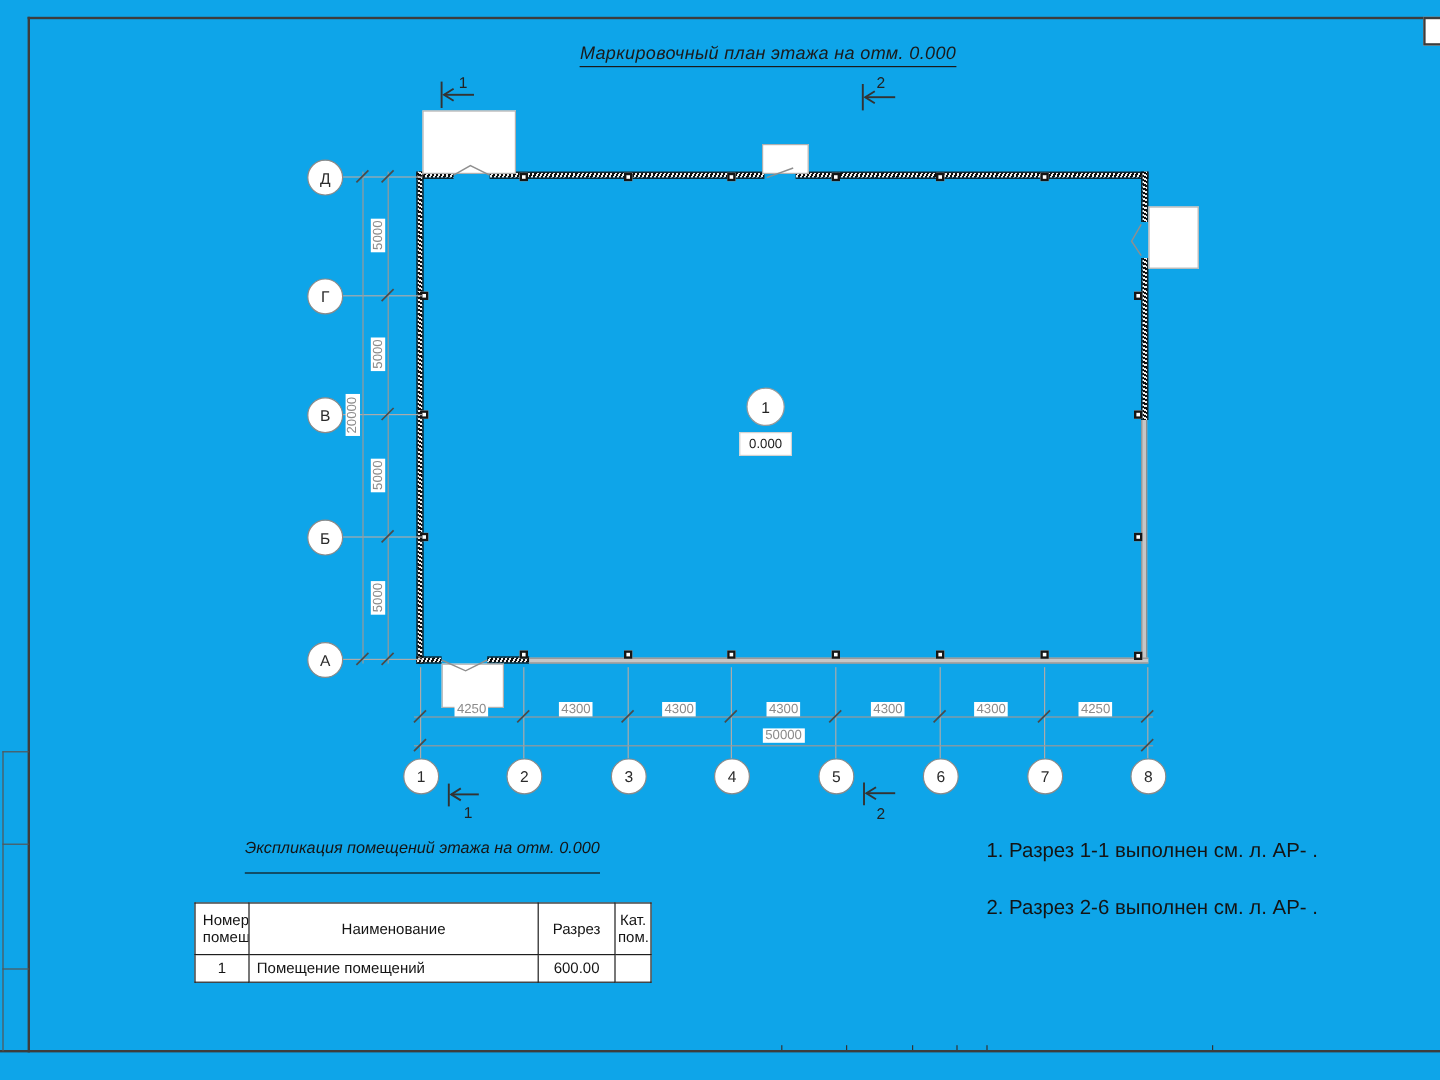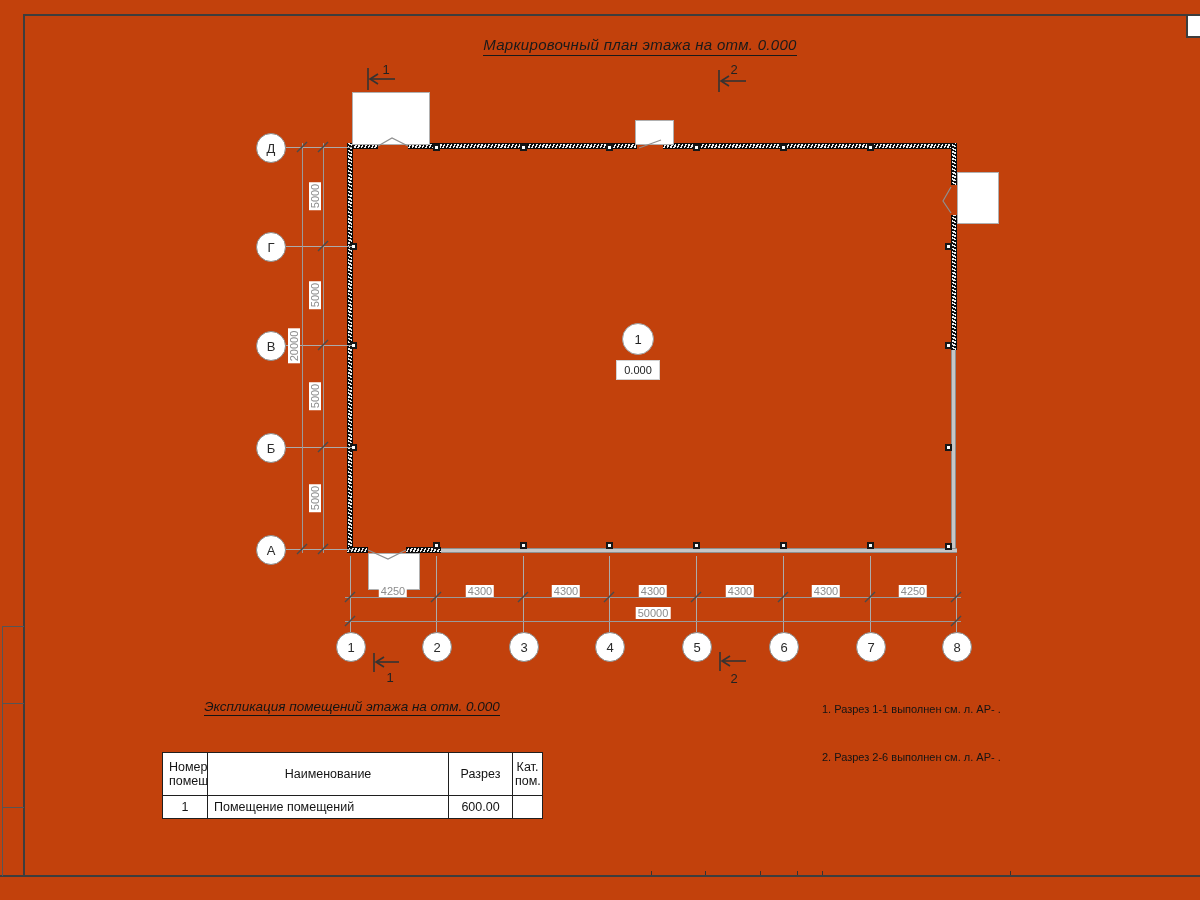--- a/index.html
+++ b/index.html
@@ -1,17 +1,17 @@
 <!DOCTYPE html>
 <html><head>
 <meta charset="utf-8">
 <style>
   html,body{margin:0;padding:0;background:#ffffff;}
   .sheet{
-    position:relative;width:1200px;height:900px;background:#c2410c;overflow:hidden;
+    position:relative;width:1200px;height:900px;background:#0ea5e9;overflow:hidden;
     font-family:"Liberation Sans",sans-serif;color:#1a1a1a;
   }
   
   .frame-line{position:absolute;background:#3d3d3d;}
   .corner-box{position:absolute;border:2px solid #3d3d3d;background:#fff;}
   .stamp-line{position:absolute;background:#555;}
   .bottom-tick{position:absolute;width:1px;height:4px;background:#333;}
   
   .sheet-title{
     position:absolute;font-size:15px;font-style:italic;letter-spacing:.3px;
@@ -46,24 +46,24 @@
   
   .room-bubble{
     position:absolute;width:30px;height:30px;border:1px solid #9a9a9a;border-radius:50%;
     background:#fff;display:flex;align-items:center;justify-content:center;font-size:13px;color:#222;
   }
   .elev-box{
     position:absolute;border:1px solid #d2d2d2;background:#fff;font-size:11px;color:#222;
     display:flex;align-items:center;justify-content:center;
   }
   
-  .notes{position:absolute;font-size:11px;line-height:16px;color:#141414;white-space:pre;}
+  .notes{position:absolute;font-size:17px;line-height:16px;color:#141414;white-space:pre;}
   
   .legend-title{position:absolute;font-size:13.5px;font-style:italic;text-align:center;color:#141414;}
-  .legend-title span{border-bottom:1.5px solid #141414;padding-bottom:1px;text-align:center;}
+  .legend-title span{border-bottom:1.5px solid #141414;padding-bottom:13px;text-align:center;}
   table.legend{
     position:absolute;border-collapse:collapse;table-layout:fixed;
     font-size:12.5px;color:#141414;background:#fff;
   }
   table.legend td{border:1.7px solid #1f1f1f;padding:0 6px;overflow:hidden;}
   table.legend .hdr{text-align:center;vertical-align:middle;line-height:1.15;}
   table.legend .c{text-align:center;}
   table.legend .r{text-align:right;}
   svg.overlay{position:absolute;left:0;top:0;pointer-events:none;}
 </style>

